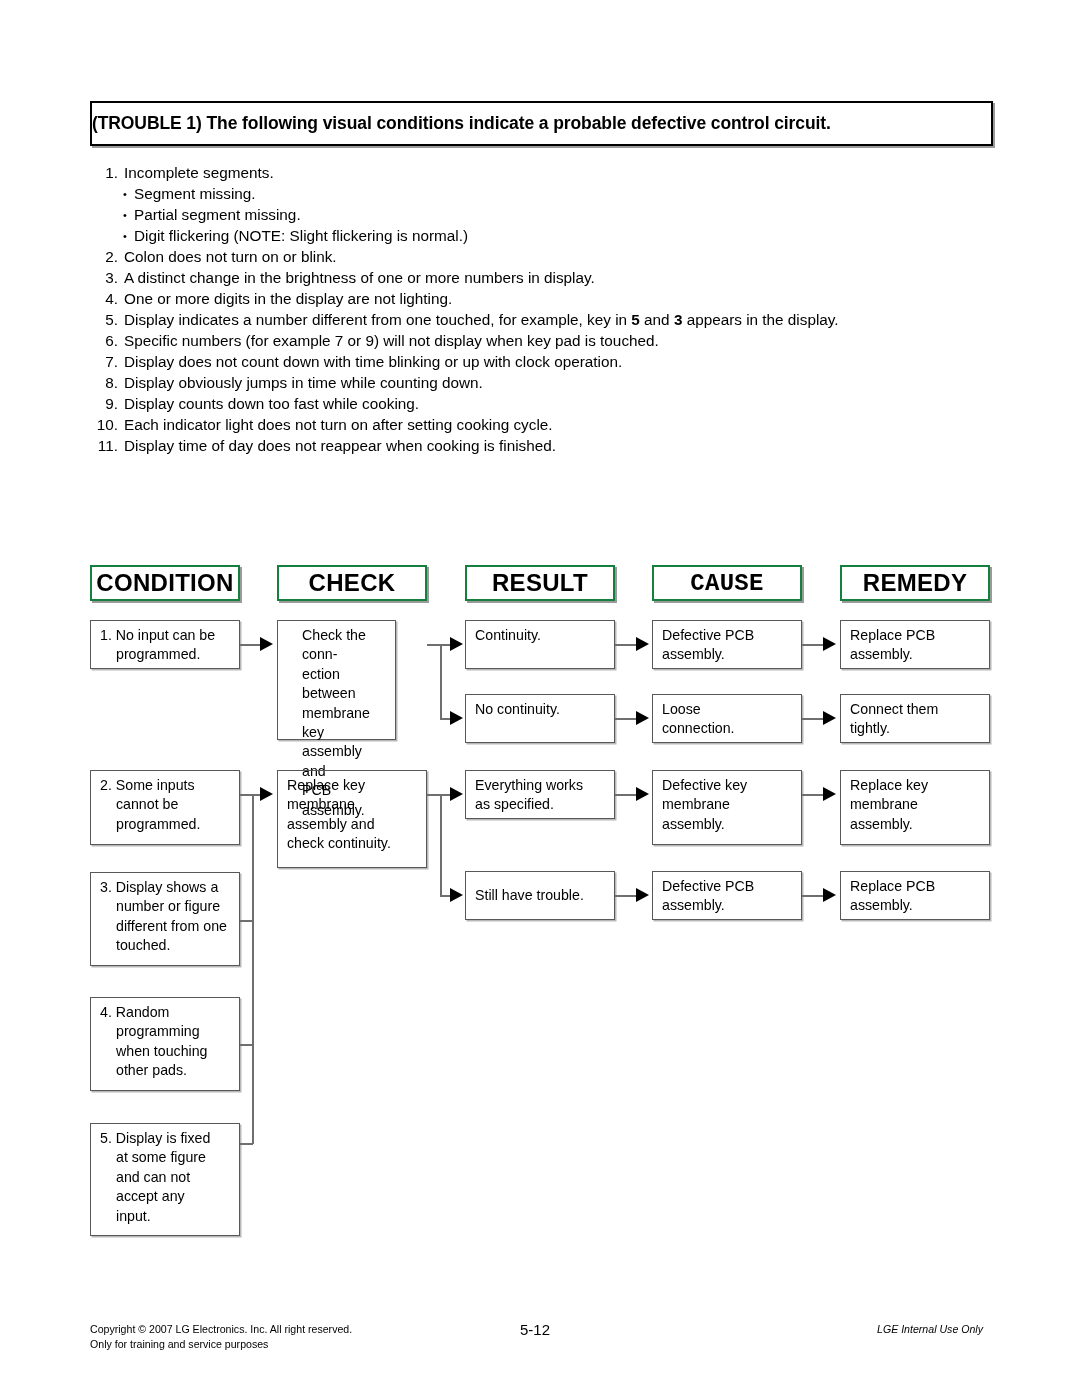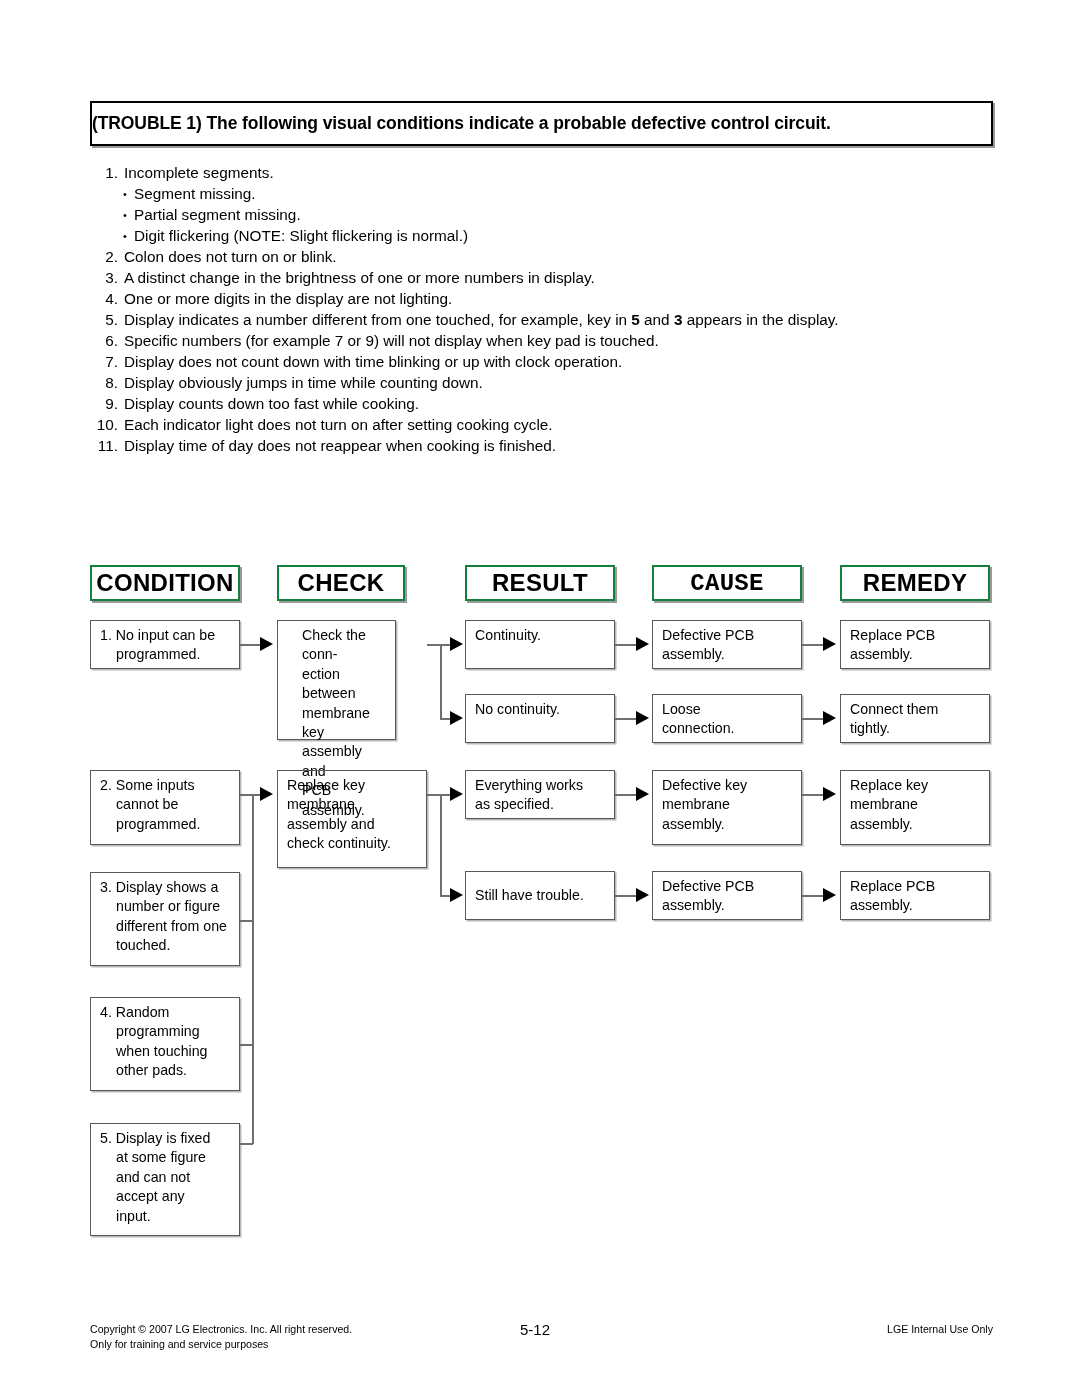--- a/index.html
+++ b/index.html
@@ -70,21 +70,21 @@
     position:absolute;width:0;height:0;
     border-top:7px solid transparent;
     border-bottom:7px solid transparent;
     border-left:13px solid #000;
   }
 
   
   .footer{position:absolute;left:90px;top:1322px;width:903px;height:46px;font-size:10.6px;line-height:15px;}
   .f-left{position:absolute;left:0;top:0;}
   .f-mid{position:absolute;left:430px;top:0;font-size:15px;}
-  .f-right{position:absolute;right:0;top:0;}
+  .f-right{position:absolute;right:10px;top:0;font-style:italic;}
 </style>
 </head>
 <body>
 
 <div class="page">
 
   <div class="banner">
     <span class="banner-text">(TROUBLE 1) The following visual conditions indicate a probable defective control circuit.</span>
   </div>
 
@@ -143,21 +143,21 @@
       </div>
       <div class="li">
         <span class="num">11.</span>
         <span class="txt">Display time of day does not reappear when cooking is finished.</span>
       </div>
     </div>
 
   <div class="flow">
 
     <div class="hdr" style="left:90px;top:549px;width:150px;">CONDITION</div>
-    <div class="hdr" style="left:277px;top:549px;width:128px;">CHECK</div>
+    <div class="hdr" style="left:277px;top:549px;width:150px;">CHECK</div>
     <div class="hdr" style="left:465px;top:549px;width:150px;">RESULT</div>
     <div class="hdr" style="left:652px;top:549px;width:150px;font-family:Liberation Mono, monospace;">CAUSE</div>
     <div class="hdr" style="left:840px;top:549px;width:150px;">REMEDY</div>
 
     <div class="box indent" style="left:90px;top:620px;width:150px;height:49px;">
       <span class="l1">1. No input can be</span>
       <span class="l2">programmed.</span>
     </div>
 
     <div class="ln lnh" style="left:240px;top:644px;width:23px;"></div>

